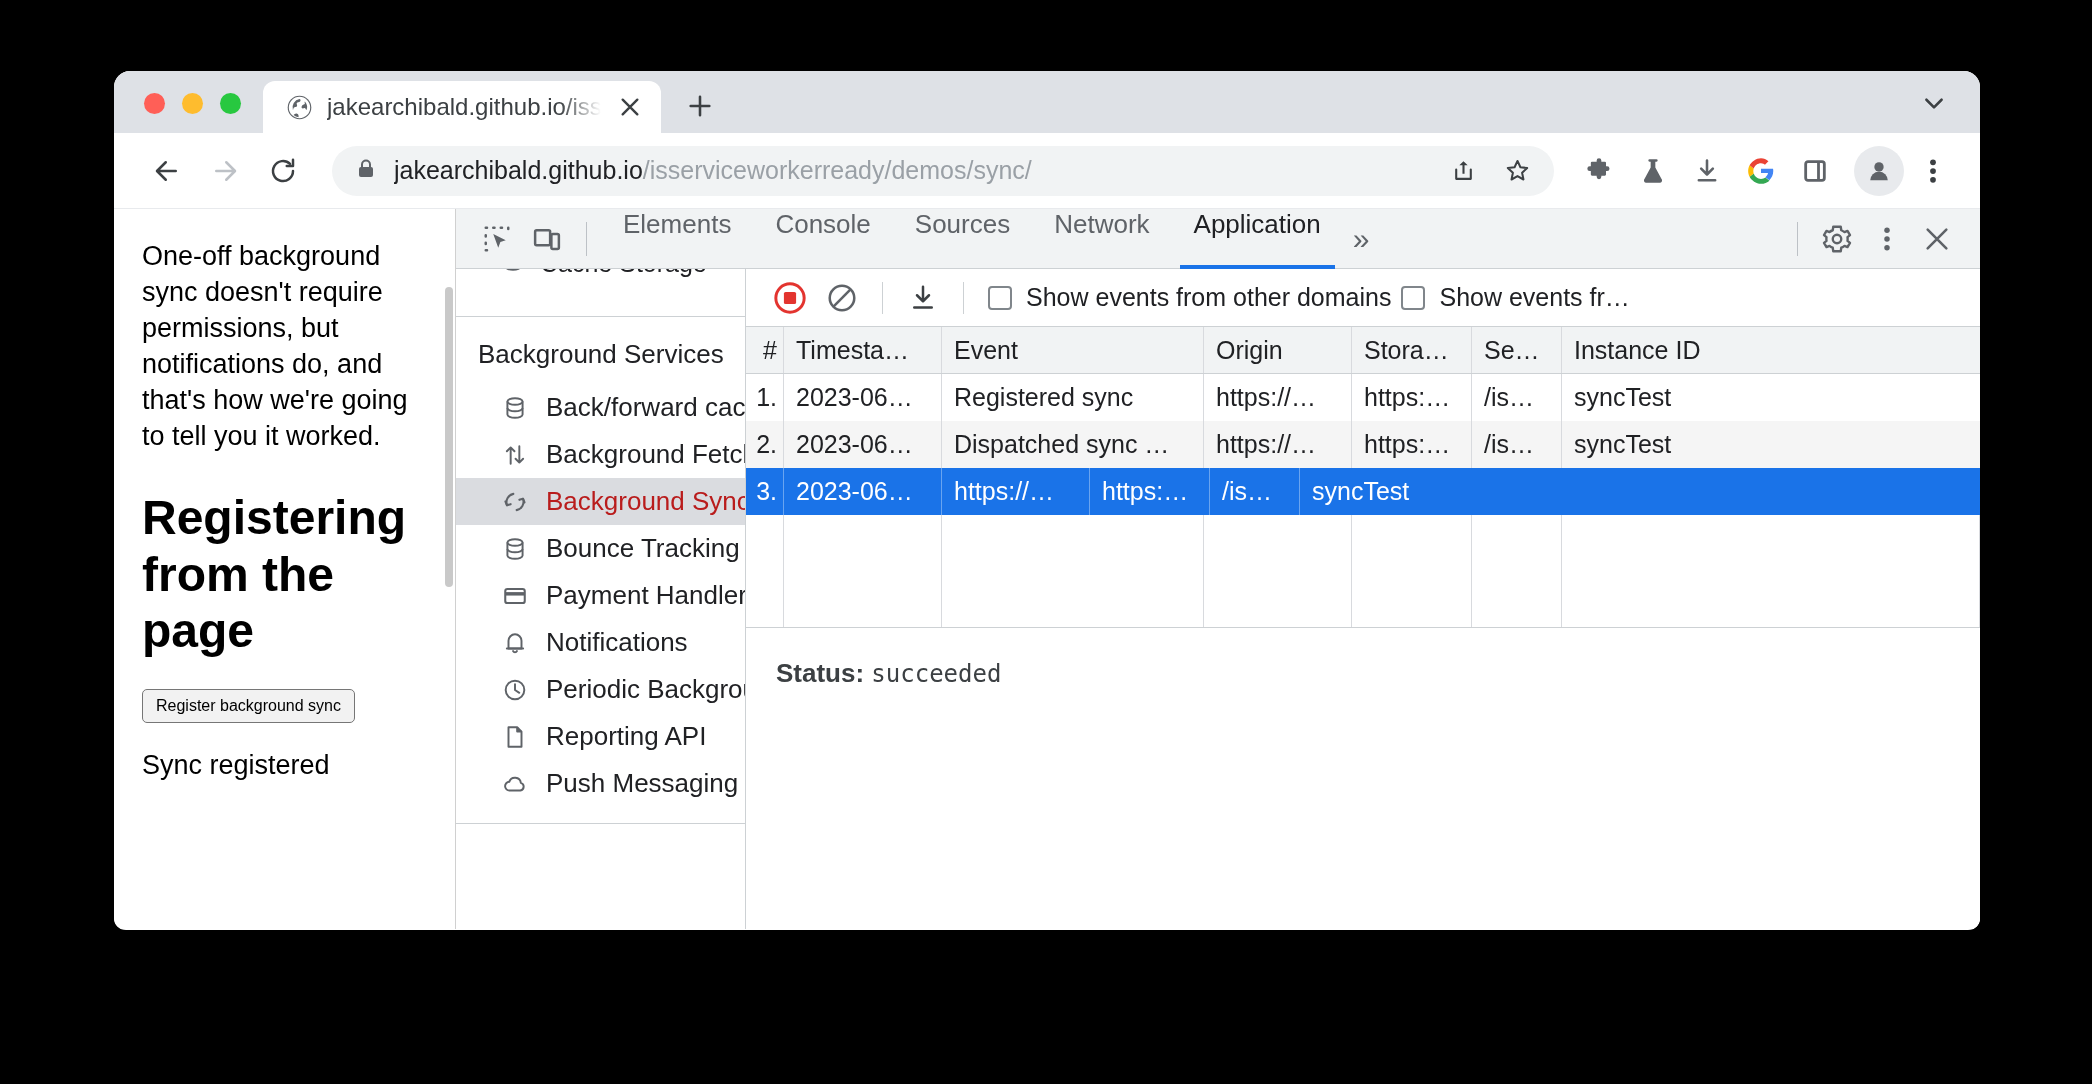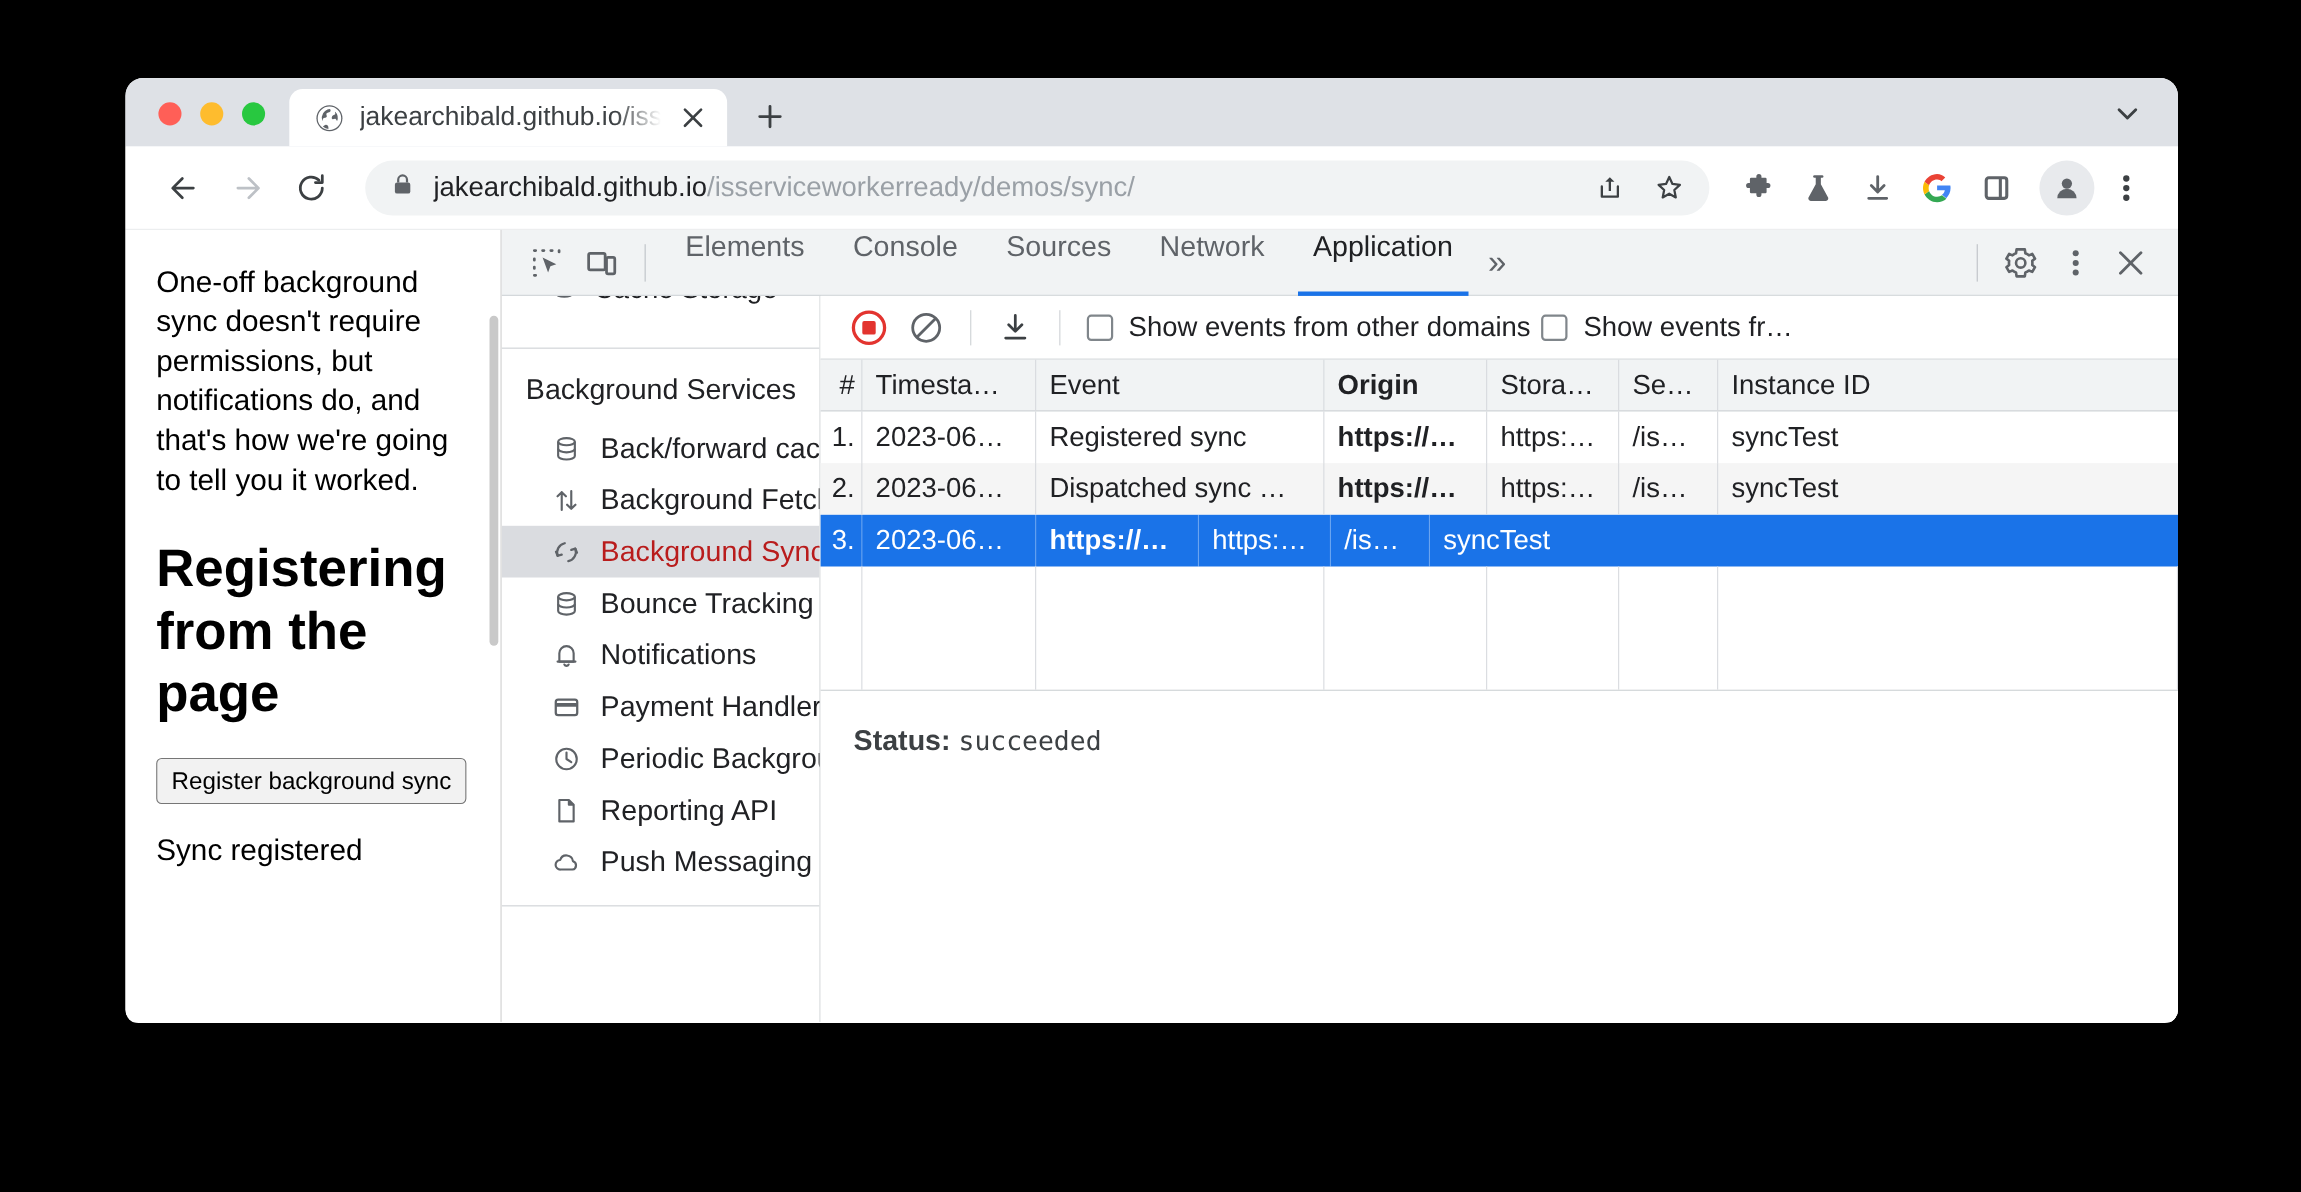--- a/index.html
+++ b/index.html
@@ -121,21 +121,21 @@
     color: #000;
   }
   .page-h1 {
     font-size: 48px; line-height: 1.17;
     font-weight: bold; color: #000;
     margin: 36px 0 0 0;
   }
   .page-button {
     margin-top: 30px;
     font-family: "Liberation Sans", sans-serif;
-    font-size: 22px;
+    font-size: 16px;
     padding: 7px 13px;
     background: #f2f2f2;
     border: 1px solid #767676;
     border-radius: 5px;
     color: #000;
   }
   .page-status { margin-top: 27px; font-size: 27px; color: #000; }
   .page-scrollbar {
     position: absolute; right: 2px; top: 78px;
     width: 8px; height: 300px;
@@ -246,21 +246,21 @@
     display: flex; align-items: center;
     padding: 0 12px;
     font-size: 25px; color: #202124;
     overflow: hidden; white-space: nowrap;
   }
   .ev-row.selected .ev-cell { color: #fff; border-right-color: rgba(255,255,255,0.35); }
   .ev-row.head .ev-cell { color: #202124; }
   .c-num { flex: 0 0 38px; justify-content: flex-end; padding: 0 6px 0 8px; }
   .c-ts { flex: 0 0 158px; }
   .c-ev { flex: 0 0 262px; }
-  .c-or { flex: 0 0 148px; font-weight: bold; }
+  .c-or { flex: 0 0 148px; }
   .c-st { flex: 0 0 120px; }
   .c-sc { flex: 0 0 90px; }
   .c-id { flex: 1 1 auto; border-right: none; }
   .ev-empty { display: flex; height: 112px; }
   .ev-empty .ev-cell { border-right: 1px solid #d8dade; }
 
   .dt-status {
     padding: 30px 0 0 30px;
     font-size: 26px; color: #5f6368;
     flex: 1 1 auto;
@@ -523,36 +523,36 @@
                       <path d="M5 6v12c0 1.7 3.1 3 7 3s7-1.3 7-3V6" fill="none" stroke="#5f6368" stroke-width="1.8"></path>
                       <path d="M5 12c0 1.7 3.1 3 7 3s7-1.3 7-3" fill="none" stroke="#5f6368" stroke-width="1.8"></path>
                     </svg>
                 </span>
                 <span>Bounce Tracking Mitigations</span>
               </div>
 
               <div class="tree-item">
                 <span class="ti-icon">
                   <svg width="26" height="26" viewBox="0 0 24 24">
+                      <rect x="3" y="5.5" width="18" height="13" rx="2" fill="none" stroke="#5f6368" stroke-width="1.9"></rect>
+                      <path d="M3 10h18" stroke="#5f6368" stroke-width="3.2"></path>
+                    </svg>
+                </span>
+                <span>Payment Handler</span>
+              </div>
+
+              <div class="tree-item">
+                <span class="ti-icon">
+                  <svg width="26" height="26" viewBox="0 0 24 24">
                       <path d="M6 17V10a6 6 0 0112 0v7H6z" fill="none" stroke="#5f6368" stroke-width="1.8" stroke-linejoin="round"></path>
                       <path d="M4.5 17h15" stroke="#5f6368" stroke-width="1.8" stroke-linecap="round"></path>
                       <path d="M10.2 19.5a2 2 0 003.6 0" fill="none" stroke="#5f6368" stroke-width="1.8" stroke-linecap="round"></path>
                     </svg>
                 </span>
                 <span>Notifications</span>
-              </div>
-
-              <div class="tree-item">
-                <span class="ti-icon">
-                  <svg width="26" height="26" viewBox="0 0 24 24">
-                      <rect x="3" y="5.5" width="18" height="13" rx="2" fill="none" stroke="#5f6368" stroke-width="1.9"></rect>
-                      <path d="M3 10h18" stroke="#5f6368" stroke-width="3.2"></path>
-                    </svg>
-                </span>
-                <span>Payment Handler</span>
               </div>
 
               <div class="tree-item">
                 <span class="ti-icon">
                   <svg width="26" height="26" viewBox="0 0 24 24">
                       <circle cx="12" cy="12" r="8.6" fill="none" stroke="#5f6368" stroke-width="1.8"></circle>
                       <path d="M12 6.6V12l4 2.6" fill="none" stroke="#5f6368" stroke-width="1.8" stroke-linecap="round" stroke-linejoin="round"></path>
                     </svg>
                 </span>
                 <span>Periodic Background Sync</span>

